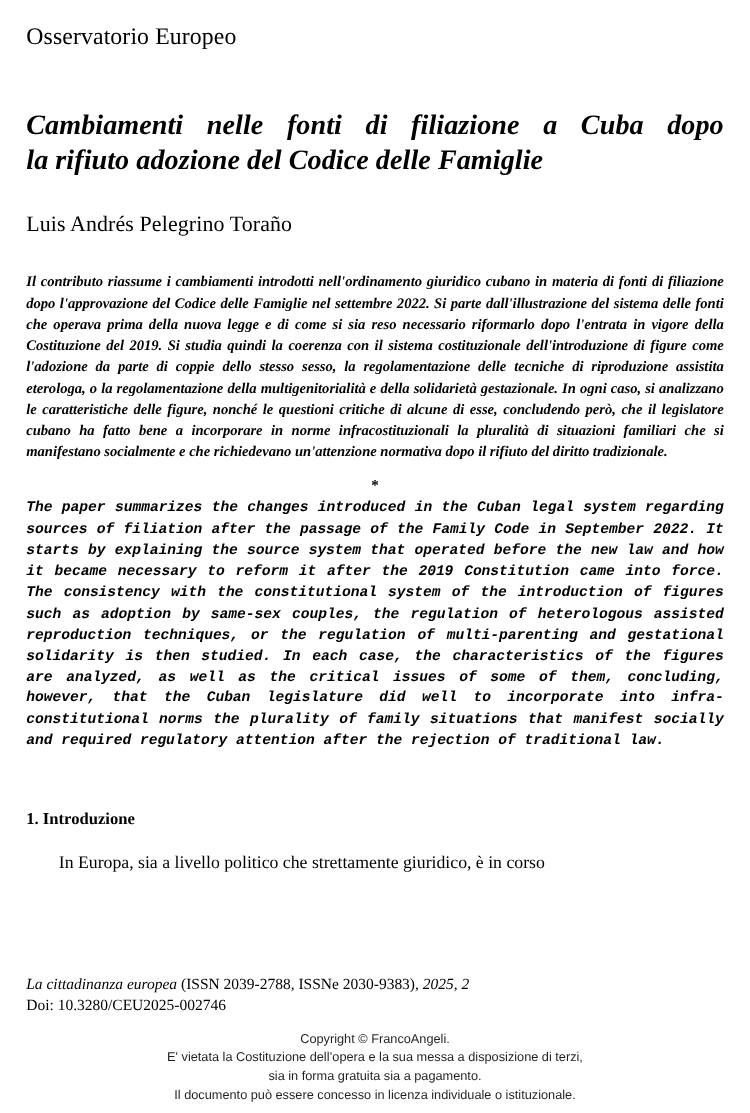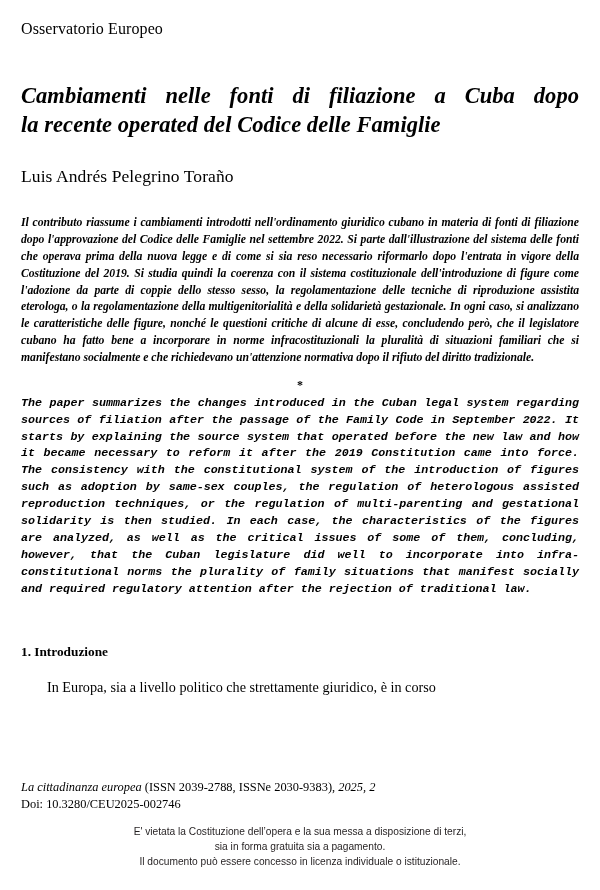--- a/index.html
+++ b/index.html
@@ -20,21 +20,21 @@
     left: 0;
     top: 0;
     width: 600px;
     height: 890px;
     box-sizing: border-box;
     padding: 0 21px;
   }
 
   
   .running-head {
-    font-size: 16px;
+    font-size: 19px;
     line-height: 1.2;
     padding-top: 19px;
     letter-spacing: 0.1px;
   }
 
   
   .title {
     font-size: 22.5px;
     font-style: italic;
     line-height: 1.26;
@@ -138,21 +138,21 @@
 </style>
 </head>
 <body>
 
 <div class="page">
 
   <div class="running-head">Osservatorio Europeo</div>
 
   <h1 class="title">
     <span class="line just">Cambiamenti nelle fonti di filiazione a Cuba dopo</span>
-    <span class="line">la recente operated del Codice delle Famiglie</span>
+    <span class="line">la rifiuto adozione del Codice delle Famiglie</span>
   </h1>
 
   <div class="author">Luis Andrés Pelegrino Toraño</div>
 
   <p class="abstract abstract-it">Il contributo riassume i cambiamenti introdotti nell'ordinamento giuridico cubano in materia di fonti di filiazione dopo l'approvazione del Codice delle Famiglie nel settembre 2022. Si parte dall'illustrazione del sistema delle fonti che operava prima della nuova legge e di come si sia reso necessario riformarlo dopo l'entrata in vigore della Costituzione del 2019. Si studia quindi la coerenza con il sistema costituzionale dell'introduzione di figure come l'adozione da parte di coppie dello stesso sesso, la regolamentazione delle tecniche di riproduzione assistita eterologa, o la regolamentazione della multigenitorialità e della solidarietà gestazionale. In ogni caso, si analizzano le caratteristiche delle figure, nonché le questioni critiche di alcune di esse, concludendo però, che il legislatore cubano ha fatto bene a incorporare in norme infracostituzionali la pluralità di situazioni familiari che si manifestano socialmente e che richiedevano un'attenzione normativa dopo il rifiuto del diritto tradizionale.</p>
 
   <div class="sep-star">*</div>
 
   <p class="abstract abstract-en">The paper summarizes the changes introduced in the Cuban legal system regarding sources of filiation after the passage of the Family Code in September 2022. It starts by explaining the source system that operated before the new law and how it became necessary to reform it after the 2019 Constitution came into force. The consistency with the constitutional system of the introduction of figures such as adoption by same-sex couples, the regulation of heterologous assisted reproduction techniques, or the regulation of multi-parenting and gestational solidarity is then studied. In each case, the characteristics of the figures are analyzed, as well as the critical issues of some of them, concluding, however, that the Cuban legislature did well to incorporate into infra-constitutional norms the plurality of family situations that manifest socially and required regulatory attention after the rejection of traditional law.</p>
 
@@ -161,16 +161,17 @@
   <p class="body-par">In Europa, sia a livello politico che strettamente giuridico, è in corso</p>
 
 </div>
 
 <div class="journal-info">
   <span class="jtitle">La cittadinanza europea</span><span> (ISSN 2039-2788, ISSNe 2030-9383), </span><span class="issue">2025, 2</span>
   <span class="doi">Doi: 10.3280/CEU2025-002746</span>
 </div>
 
 <div class="copyright">
+  <span>Copyright © FrancoAngeli.</span>
   <span>E' vietata la Costituzione dell’opera e la sua messa a disposizione di terzi,</span>
   <span>sia in forma gratuita sia a pagamento.</span>
   <span>Il documento può essere concesso in licenza individuale o istituzionale.</span>
 </div>
 
 </body></html>

